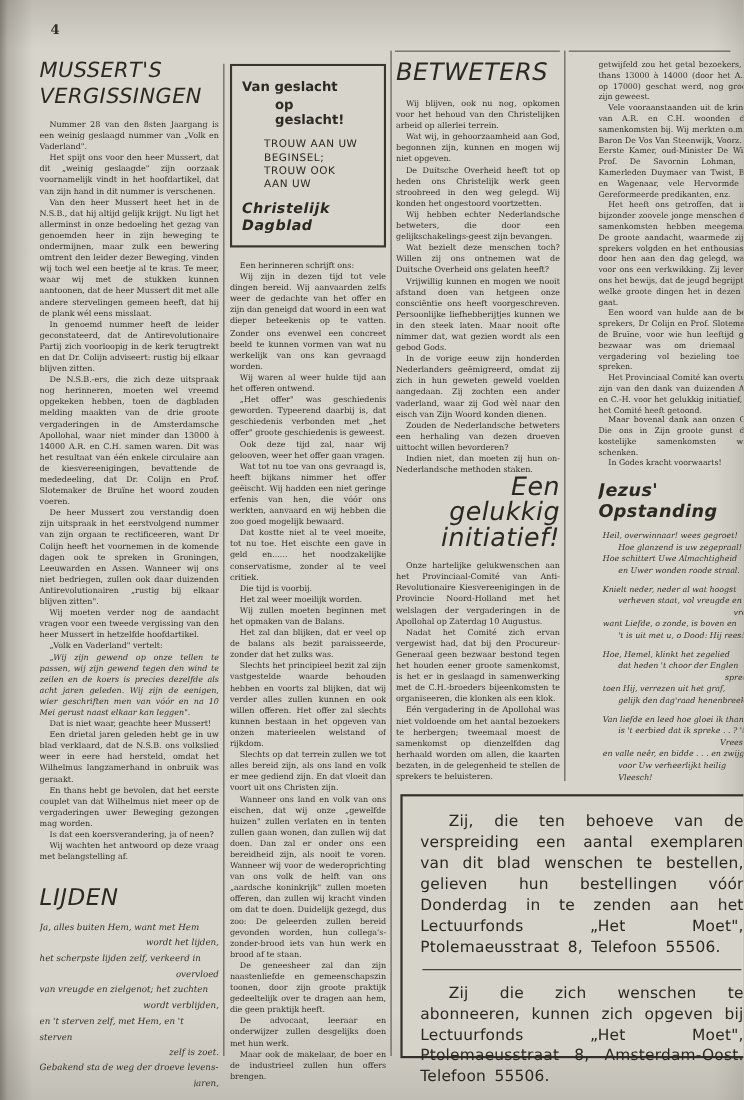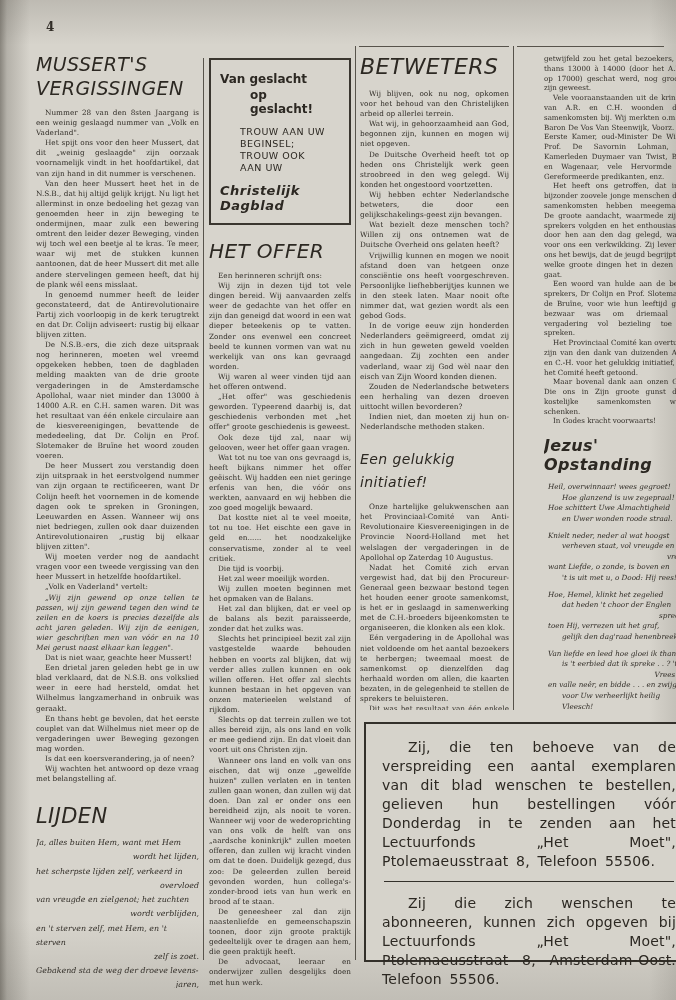--- a/index.html
+++ b/index.html
@@ -27,21 +27,21 @@
   .col2{left:209px;top:58px;width:142px;height:930px;}
   .col3{left:360px;top:54px;width:149px;height:656px;}
   .col4{left:544px;top:54px;width:145px;height:658px;}
 
   .headline{font-family:"DejaVu Sans", sans-serif;font-style:italic;font-weight:500;
     color:#2c2822;margin:0 0 8px 0;letter-spacing:.4px;}
   .h-mussert{font-size:19px;line-height:24px;}
   .h-lijden{font-size:21px;margin-top:20px;}
   .h-offer{font-size:20px;margin-top:14px;}
   .h-betweters{font-size:22px;margin-bottom:10px;}
-  .h-initiatief{font-size:14px;line-height:23px;margin-top:16px;}
+  .h-initiatief{font-size:23px;line-height:23px;margin-top:0;text-align:right;}
   .h-jezus{font-size:16px;font-weight:bold;margin-top:10px;}
 
   .paras p, .para{margin:0;font-size:7.3px;line-height:10.1px;text-align:justify;text-indent:9px;}
   .col4 .paras p{font-size:7.1px;line-height:9.8px;}
   .para.em{font-style:italic;}
   .para.ni{text-indent:0;}
 
   .poem{margin-top:4px;}
   .poem .line{font-style:italic;margin:0;}
   .poem-lijden .line{font-size:7.9px;line-height:14.2px;}
@@ -112,25 +112,24 @@
   </section>
 
   <section class="col col2">
     <div class="ad-box">
       <p class="ad-l1">Van geslacht</p>
       <p class="ad-l2">op geslacht!</p>
       <p class="ad-caps">TROUW AAN UW BEGINSEL;</p>
       <p class="ad-caps">TROUW OOK AAN UW</p>
       <p class="ad-l5">Christelijk Dagblad</p>
     </div>
-    <h2 class="headline h-offer">HET OFFER</h2>
     <div class="paras">
       <p class="para">Een herinneren schrijft ons:</p>
         <p class="para">Wij zijn in dezen tijd tot vele dingen bereid. Wij aanvaarden zelfs weer de gedachte van het offer en zijn dan geneigd dat woord in een wat dieper beteekenis op te vatten. Zonder ons evenwel een concreet beeld te kunnen vormen van wat nu werkelijk van ons kan gevraagd worden.</p>
-        <p class="para">Wij waren al weer vinden tijd aan het offeren ontwend.</p>
+        <p class="para">Wij waren al weer hulde tijd aan het offeren ontwend.</p>
         <p class="para">„Het offer" was geschiedenis geworden. Typeerend daarbij is, dat geschiedenis verbonden met „het offer" groote geschiedenis is geweest.</p>
         <p class="para">Ook deze tijd zal, naar wij gelooven, weer het offer gaan vragen.</p>
         <p class="para">Wat tot nu toe van ons gevraagd is, heeft bijkans nimmer het offer geëischt. Wij hadden een niet geringe erfenis van hen, die vóór ons werkten, aanvaard en wij hebben die zoo goed mogelijk bewaard.</p>
         <p class="para">Dat kostte niet al te veel moeite, tot nu toe. Het eischte een gave in geld en...... het noodzakelijke conservatisme, zonder al te veel critiek.</p>
         <p class="para">Die tijd is voorbij.</p>
         <p class="para">Het zal weer moeilijk worden.</p>
         <p class="para">Wij zullen moeten beginnen met het opmaken van de Balans.</p>
         <p class="para">Het zal dan blijken, dat er veel op de balans als bezit paraisseerde, zonder dat het zulks was.</p>
         <p class="para">Slechts het principieel bezit zal zijn vastgestelde waarde behouden hebben en voorts zal blijken, dat wij verder alles zullen kunnen en ook willen offeren. Het offer zal slechts kunnen bestaan in het opgeven van onzen materieelen welstand of rijkdom.</p>
         <p class="para">Slechts op dat terrein zullen we tot alles bereid zijn, als ons land en volk er mee gediend zijn. En dat vloeit dan voort uit ons Christen zijn.</p>

